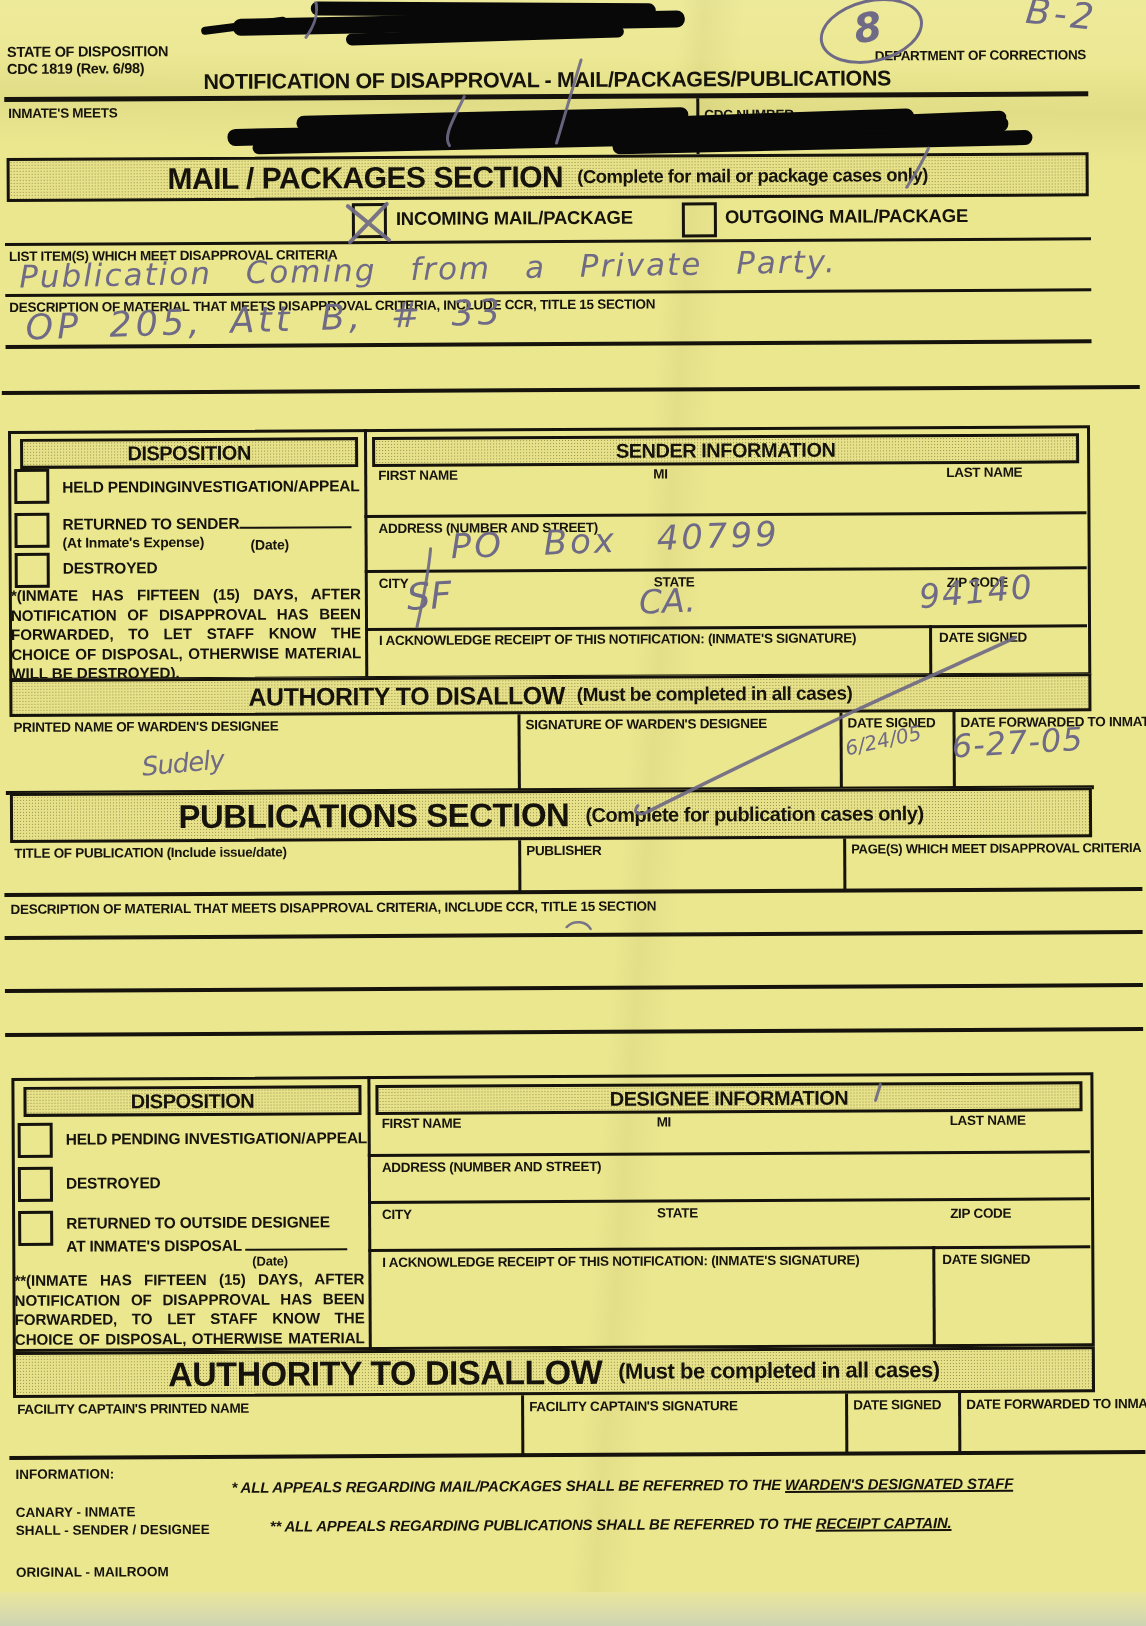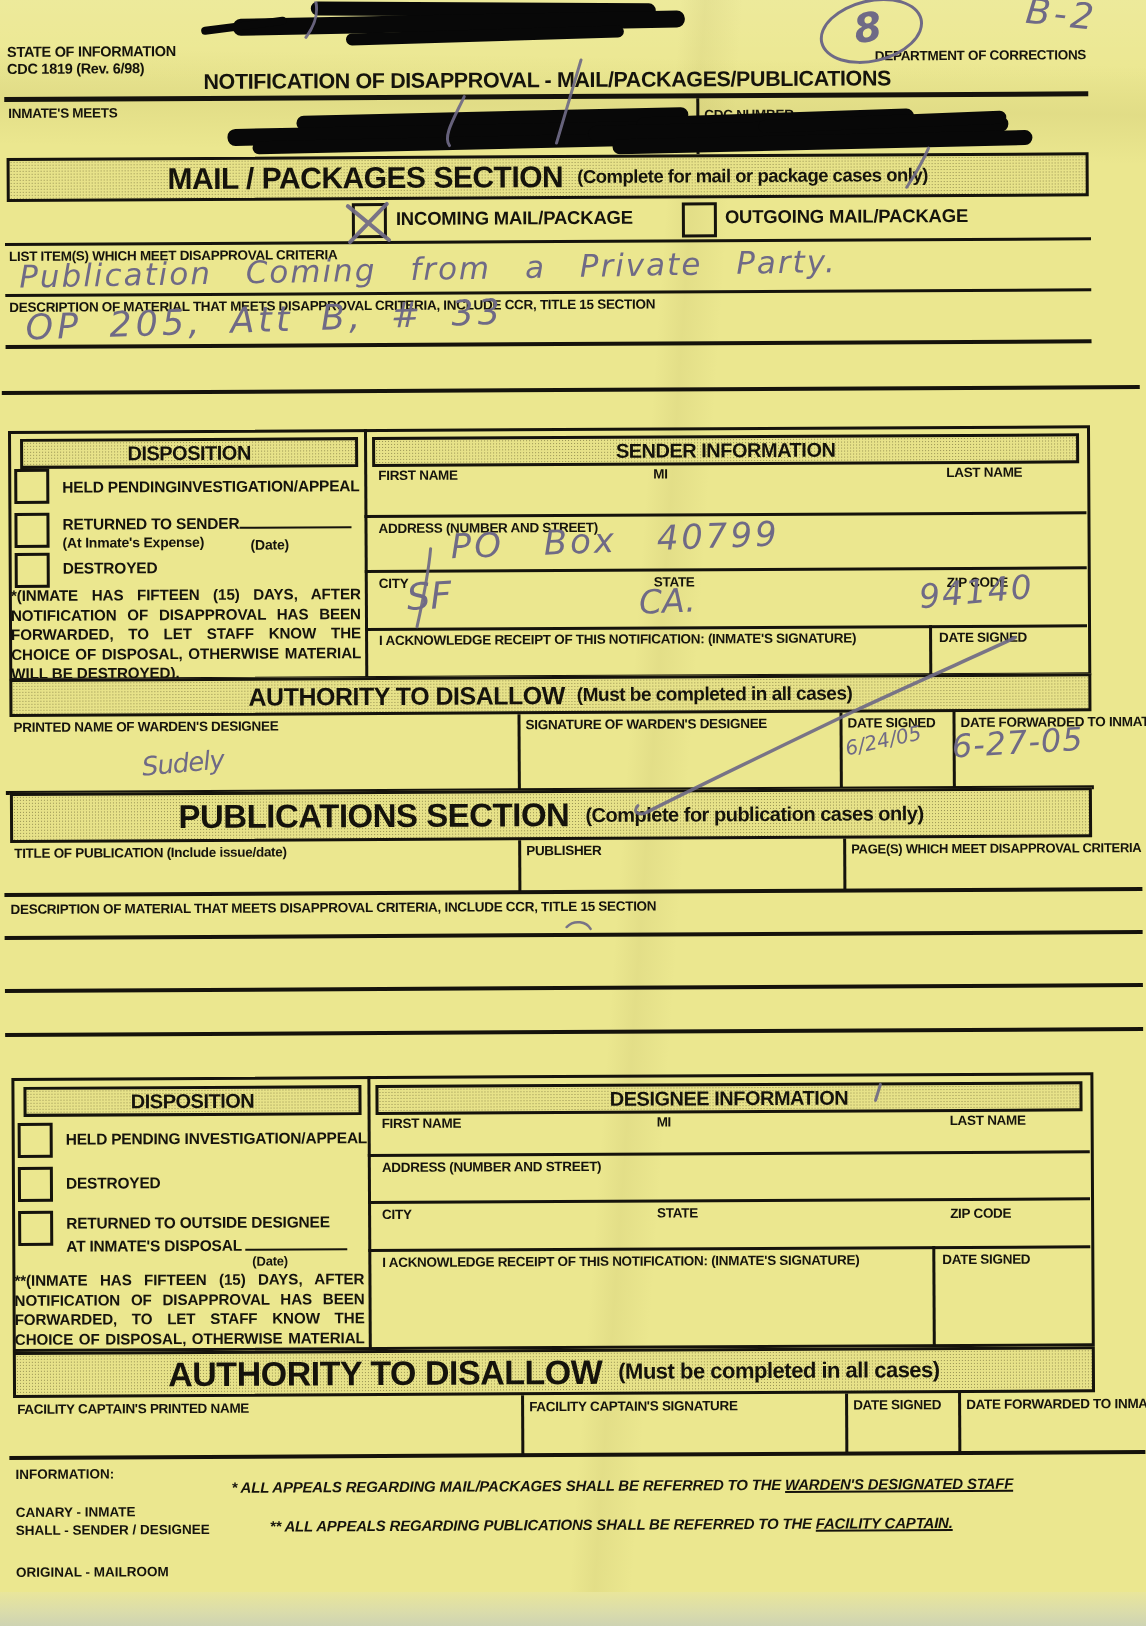--- a/index.html
+++ b/index.html
@@ -35,21 +35,21 @@
   .scan-bottom{position:absolute;left:0;top:1592px;width:100%;height:34px;
           background:linear-gradient(#e9e69b,#dadcab 60%,#ced3b2);}
   svg.ink{position:absolute;left:0;top:0;pointer-events:none;}
 </style>
 </head>
 <body>
 
 <div class="paper">
  <div class="tilt">
 
-  <div class="lbl" style="left:11px;top:41px;font-size:14.5px;">STATE OF INFORMATION</div>
+  <div class="lbl" style="left:11px;top:41px;font-size:14.5px;">STATE OF DISPOSITION</div>
   <div class="lbl" style="left:11px;top:58px;font-size:14.5px;">CDC 1819 (Rev. 6/98)</div>
   <div class="lbl" style="right:56px;left:auto;top:50px;position:absolute;">DEPARTMENT OF CORRECTIONS</div>
   <div class="abs" style="left:10px;top:68px;width:1082px;text-align:center;font-weight:bold;font-size:21.5px;letter-spacing:-0.4px;">NOTIFICATION OF DISAPPROVAL - MAIL/PACKAGES/PUBLICATIONS</div>
   <div class="hr" style="left:8px;top:94px;width:1084px;height:5px;"></div>
 
   <div class="lbl" style="left:12px;top:103px;">INMATE'S MEETS</div>
   <div class="vr" style="left:700px;top:99px;height:56px;"></div>
   <div class="lbl" style="left:708px;top:108px;">CDC NUMBER</div>
 
   <div class="abs" style="left:823px;top:1px;width:99px;height:57px;border:3.5px solid #6f6a86;border-radius:50%;transform:rotate(-13deg);"></div>
@@ -201,21 +201,21 @@
   <div class="lbl" style="left:850px;top:1399px;">DATE SIGNED</div>
   <div class="vr" style="left:955px;top:1395px;height:60px;"></div>
   <div class="lbl" style="left:963px;top:1399px;">DATE FORWARDED TO INMATE</div>
   <div class="hr" style="left:6px;top:1453px;width:1136px;height:4px;"></div>
 
   <div class="foot" style="left:12px;top:1464px;">INFORMATION:</div>
   <div class="foot" style="left:12px;top:1562px;">ORIGINAL - MAILROOM</div>
   <div class="foot" style="left:12px;top:1502px;">CANARY - INMATE</div>
   <div class="foot" style="left:12px;top:1520px;">SHALL - SENDER / DESIGNEE</div>
   <div class="appeal" style="left:228px;top:1477px;"><span>* ALL APPEALS REGARDING MAIL/PACKAGES SHALL BE REFERRED TO THE </span><u>WARDEN'S DESIGNATED STAFF</u></div>
-  <div class="appeal" style="left:266px;top:1516px;"><span>** ALL APPEALS REGARDING PUBLICATIONS SHALL BE REFERRED TO THE </span><u>FACILITY CAPTAIN.</u></div>
+  <div class="appeal" style="left:266px;top:1516px;"><span>** ALL APPEALS REGARDING PUBLICATIONS SHALL BE REFERRED TO THE </span><u>RECEIPT CAPTAIN.</u></div>
 
   <svg class="ink" width="1146" height="1626" viewBox="0 0 1146 1626">
     <g stroke="#6f6a86" stroke-width="4" fill="none" stroke-linecap="round" opacity="0.92">
       <g>
         <path d="M 351,205 L 392,239"></path>
         <path d="M 390,203 L 353,241"></path>
       </g>
       <g>
         <path d="M 648,812 C 700,786 780,748 856,712 C 930,678 982,656 1016,640" stroke-width="3.5"></path>
         <path d="M 648,812 C 640,817 631,813 638,806" stroke-width="3"></path>

